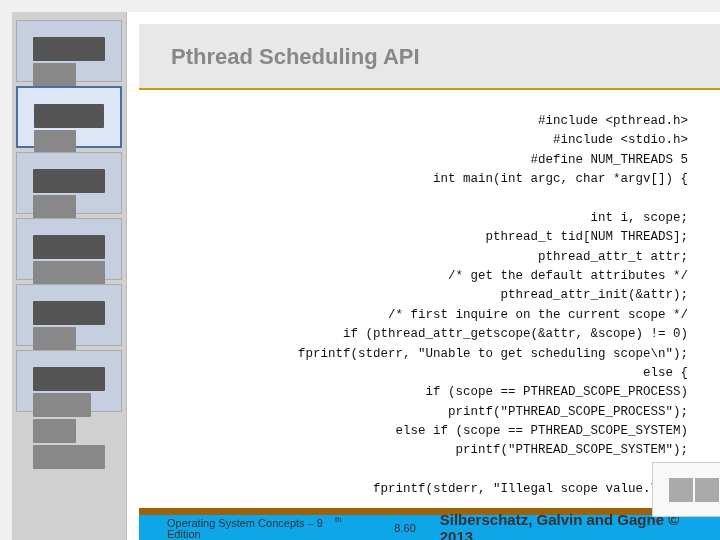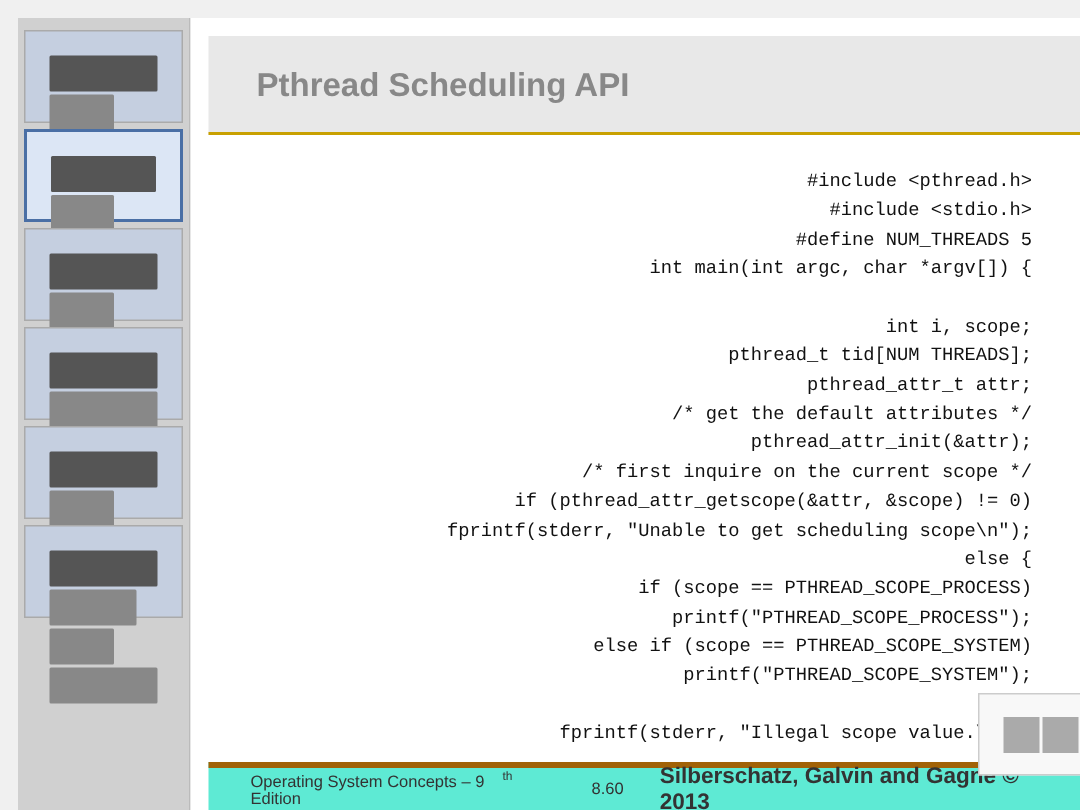--- a/index.html
+++ b/index.html
@@ -94,22 +94,22 @@
       font-size: 12.5px;
       line-height: 1.55;
       color: #111;
       white-space: pre;
       text-align: right;
     }
 
     
     .footer {
       height: 32px;
-      background: #5eead4;
-      border-top: 4px solid #a16207;
+      background: #0ea5e9;
+      border-top: 7px solid #a16207;
       display: flex;
       align-items: center;
       justify-content: space-between;
       padding: 0 16px;
     }
 
     .footer-left {
       font-size: 11px;
       color: #333;
     }

